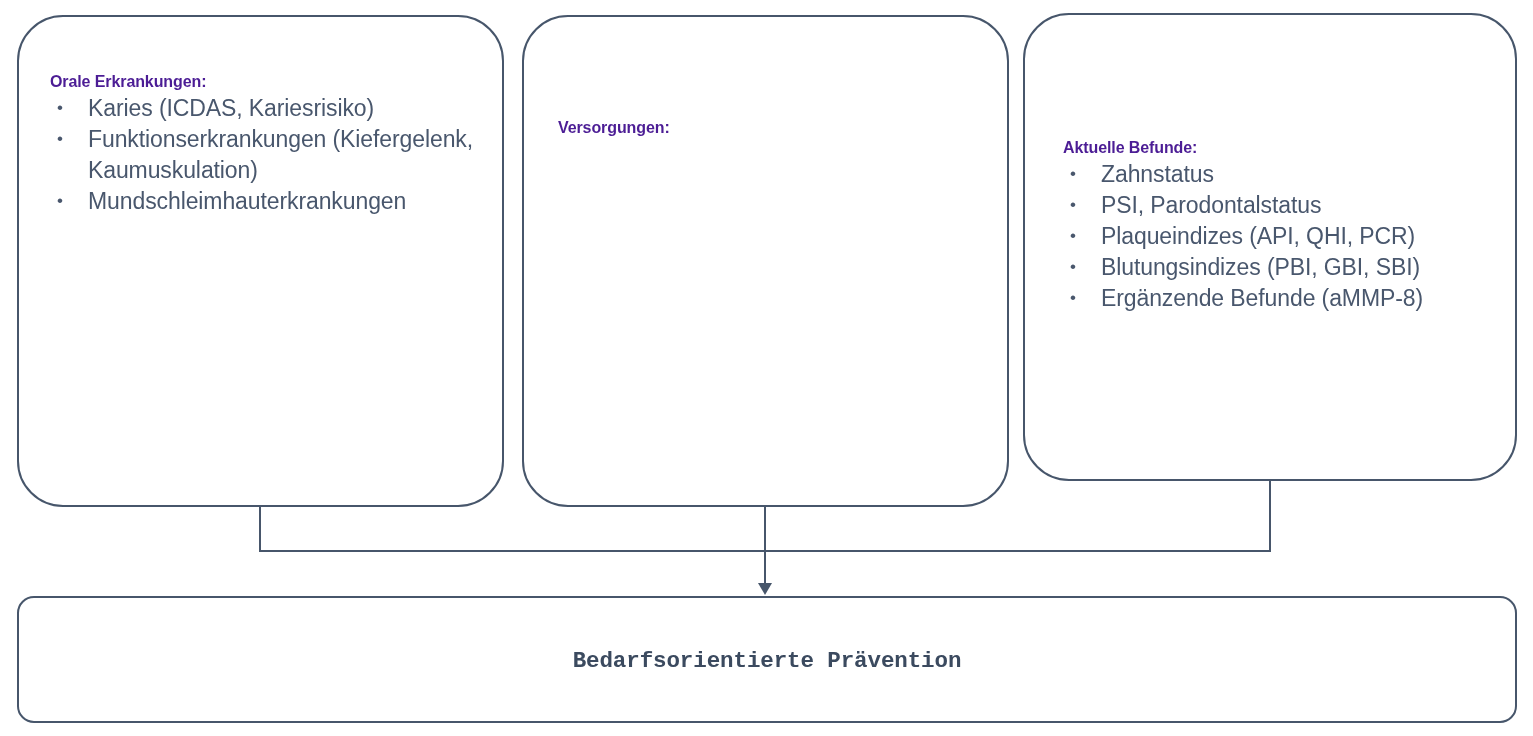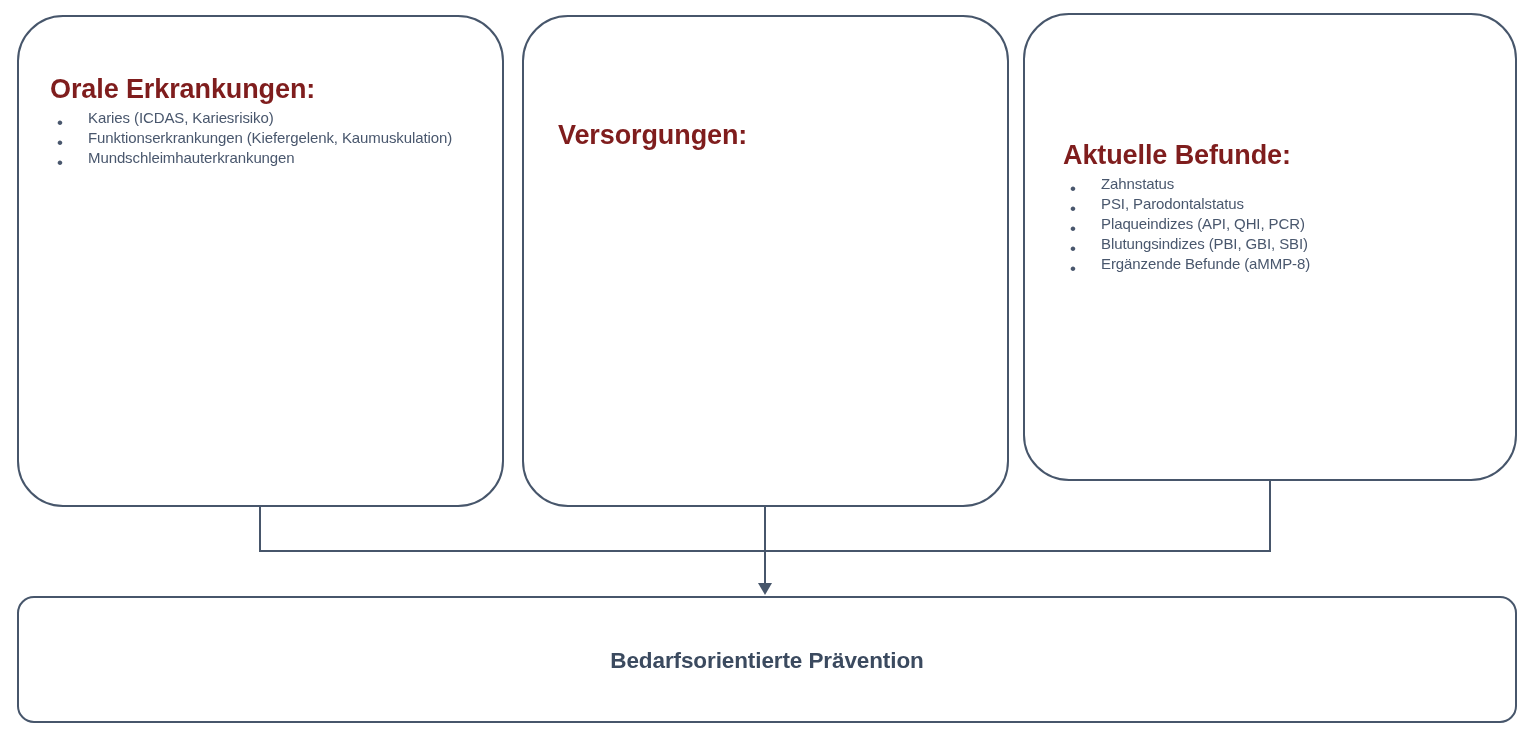--- a/index.html
+++ b/index.html
@@ -19,49 +19,49 @@
   
   .box {
     position: absolute;
     box-sizing: border-box;
     border: 2px solid #47566b;
     background: #ffffff;
   }
   #box-oral     { left: 17px;   top: 15px;  width: 487px; height: 492px; border-radius: 46px; }
   #box-care     { left: 522px;  top: 15px;  width: 487px; height: 492px; border-radius: 46px; }
   #box-findings { left: 1023px; top: 13px;  width: 494px; height: 468px; border-radius: 46px; }
-  #box-outcome  { left: 17px;   top: 596px; width: 1500px; height: 127px; border-radius: 17px; }
+  #box-outcome  { left: 17px;   top: 596px; width: 1500px; height: 127px; border-radius: 17px; font-family: Liberation Mono, monospace; }
 
   
   .content {
     position: absolute;
     left: 0; right: 0;
   }
   #content-oral     { top: 72px; padding-left: 33px; padding-right: 14px; }
   #content-care     { top: 118px; padding-left: 36px; padding-right: 14px; }
   #content-findings { top: 138px; padding-left: 40px; padding-right: 14px; }
 
   .heading {
-    font-size: 27px;
+    font-size: 16px;
     font-weight: bold;
-    color: #7f1d1d;
+    color: #4c1d95;
     line-height: 1.28;
     margin: 0 0 1px 0;
     letter-spacing: -0.1px;
   }
 
   ul.bullets {
     list-style: none;
     margin: 0;
     padding: 0;
   }
   ul.bullets > li {
     position: relative;
     padding-left: 38px;
-    font-size: 15px;
+    font-size: 23px;
     color: #49576d;
     line-height: 1.345;
     letter-spacing: -0.1px;
   }
   ul.bullets > li::before {
     content: "\2022";
     position: absolute;
     left: 7px;
     top: 0;
     font-size: 17px;

